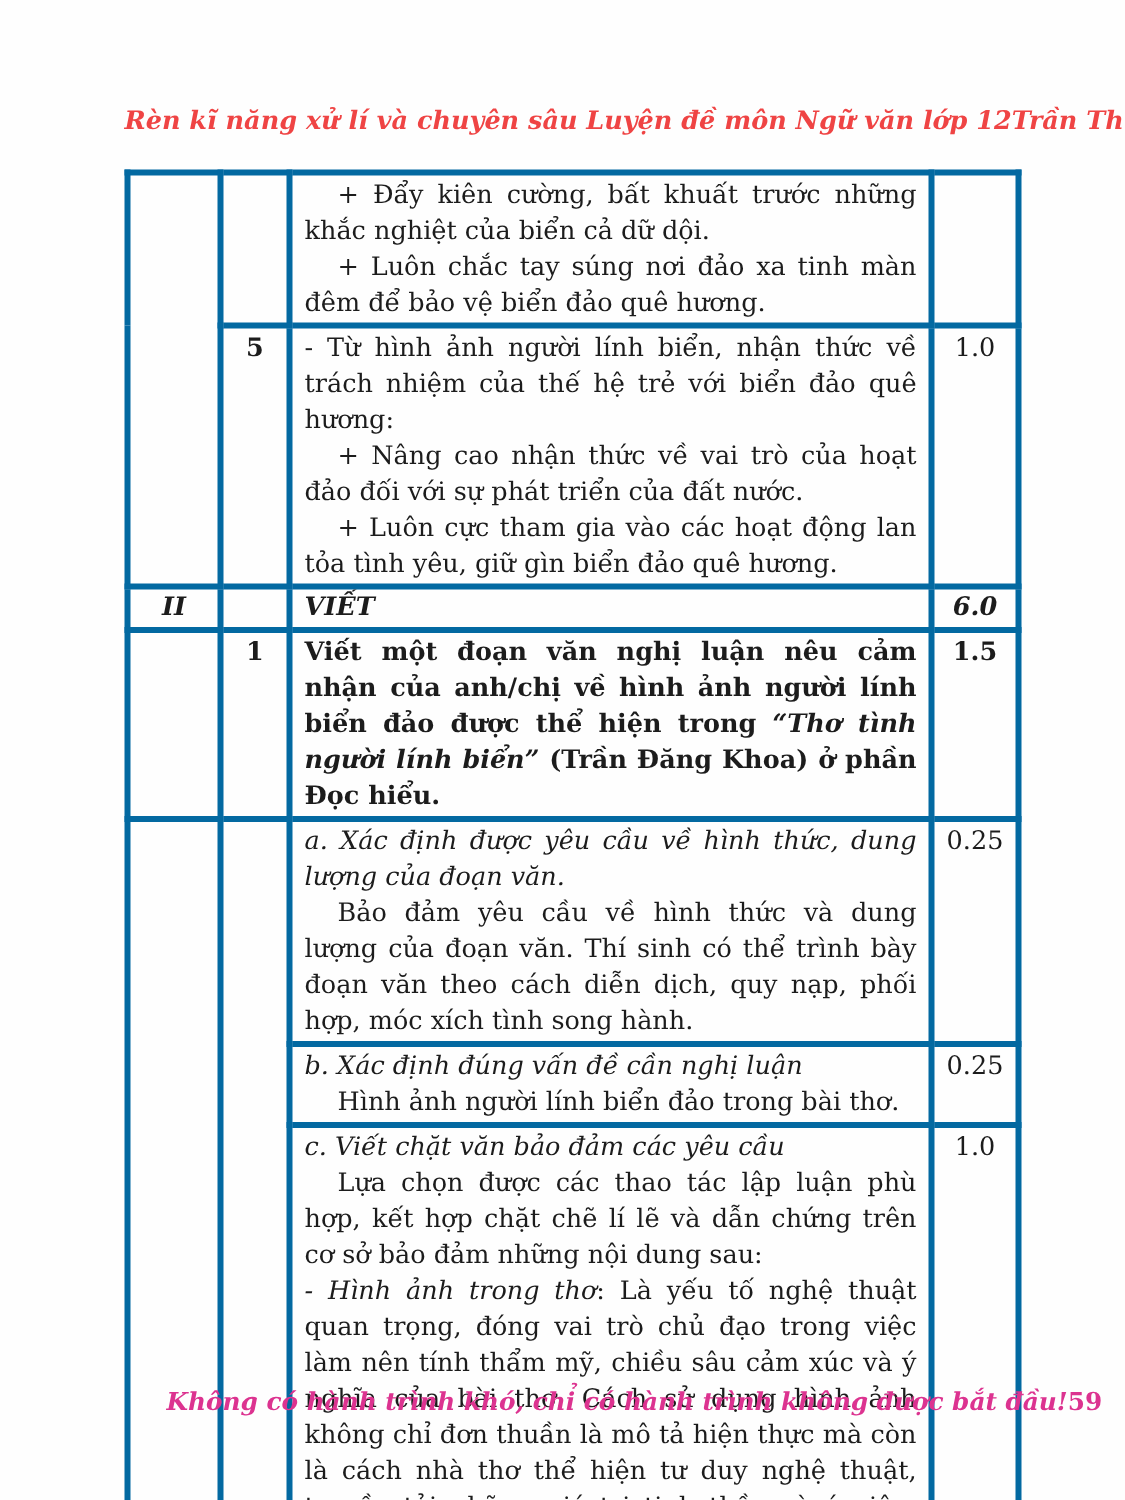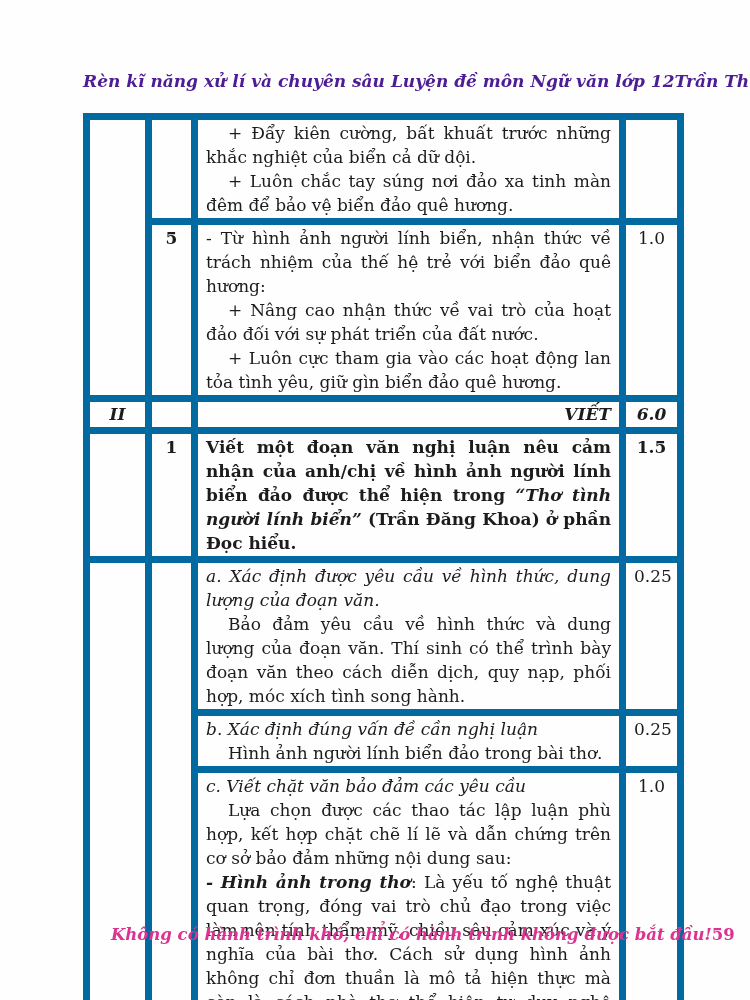--- a/index.html
+++ b/index.html
@@ -7,54 +7,54 @@
     width:750px;height:1000px;background:#ffffff;
     font-family:"DejaVu Serif","Liberation Serif",serif;
     color:#1c1c1c;overflow:hidden;
   }
   .page{position:relative;width:750px;height:1000px;background:#fefefe;}
 
   
   .running-head{
     position:absolute;left:83px;top:71px;width:594px;
     display:flex;justify-content:space-between;align-items:center;
-    color:#4c1d95;font-weight:bold;font-style:italic;font-size:17px;
+    color:#ef4444;font-weight:bold;font-style:italic;font-size:17px;
     white-space:nowrap;
   }
 
   
   table.answer-table{
     position:absolute;left:83px;top:113px;width:594px;
     border-collapse:collapse;table-layout:fixed;
     font-size:17px;line-height:24px;
   }
   .answer-table td{
-    border:7px solid #0369a1;vertical-align:top;padding:1px 8px;
+    border:4px solid #0369a1;vertical-align:top;padding:1px 8px;
     overflow:hidden;
   }
   col.c-sec{width:62px;}
   col.c-num{width:46px;}
   col.c-content{width:428px;}
   col.c-pts{width:58px;}
   td.sec,td.num,td.pts{text-align:center;}
   td.content{text-align:justify;}
   .answer-table p{margin:0;}
   .indent{text-indent:22px;}
   .bold{font-weight:bold;}
   .italic{font-style:italic;}
-  .bolditalic{font-weight:bold;font-style:italic;margin-top:12px;}
+  .bolditalic{font-weight:normal;font-style:italic;margin-top:12px;}
   tr.h96{height:96px;}
   tr.h149{height:149px;}
   tr.h27{height:27px;}
   tr.h27 td{padding-top:0;padding-bottom:0;line-height:25px;font-style:italic;}
   tr.h95{height:95px;}
   tr.h120{height:120px;}
   tr.h53{height:41px;}
   tr.h243{height:243px;}
-  td.center{text-align:right;}
+  td.center{text-align:left;}
 
   
   .footer{
     position:absolute;left:83px;top:925px;width:594px;
     display:flex;align-items:baseline;
     color:#dc3390;font-weight:bold;font-style:italic;font-size:16.5px;
     white-space:nowrap;
   }
   .footer .quote{margin-left:28px;}
   .footer .pagenum{margin-left:auto;margin-right:42px;font-style:normal;font-weight:bold;}

